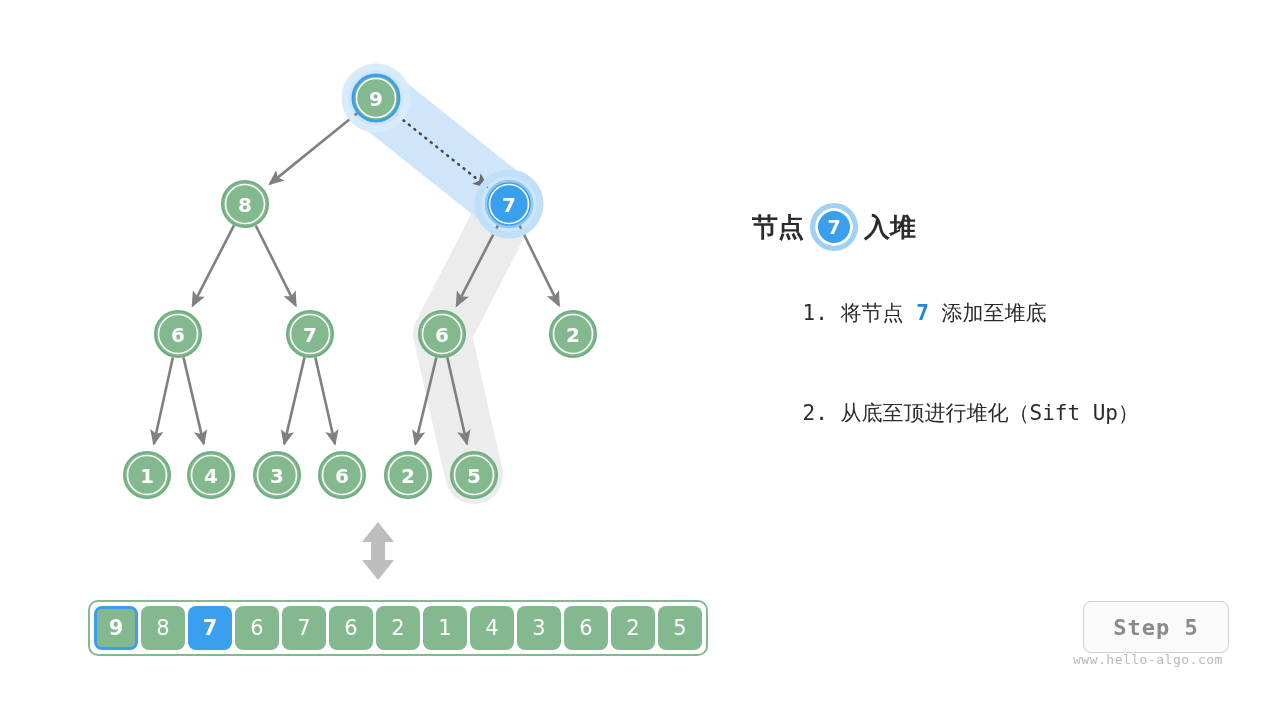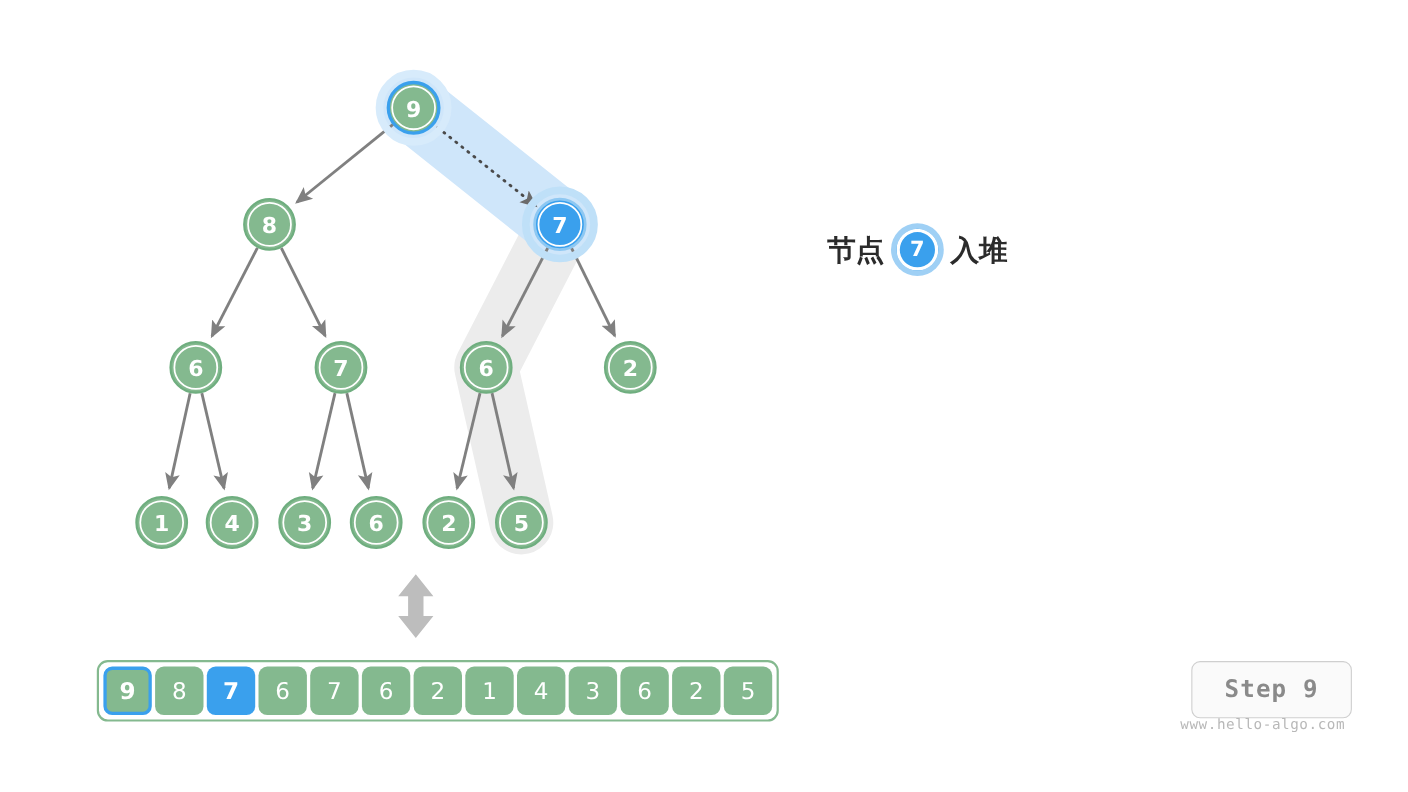--- a/index.html
+++ b/index.html
@@ -291,18 +291,24 @@
   </div>
 
 <div id="right-panel">
 
   <div id="panel-heading">
     <span>节点</span>
     <span class="heading-chip">7</span>
     <span>入堆</span>
   </div>
 
-
+  <div class="step-line">
+    <span>1. 将节点 </span><span class="num-blue">7</span><span> 添加至堆底</span>
+  </div>
+
+  <div class="step-line">
+    <span>2. 从底至顶进行堆化（Sift Up）</span><span class="num-blue"></span><span></span>
+  </div>
 
 </div>
 
-<div id="step-badge">Step 9</div>
+<div id="step-badge">Step 5</div>
 <div id="watermark">www.hello-algo.com</div>
 
 </body></html>

